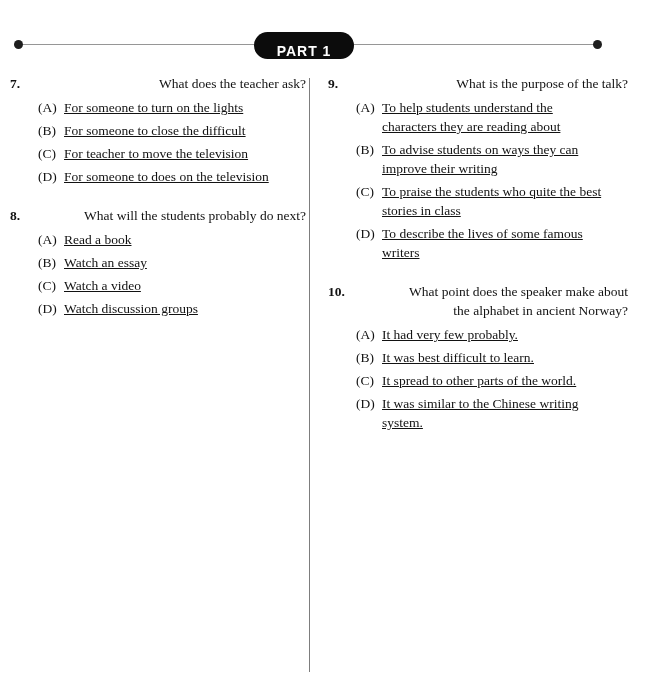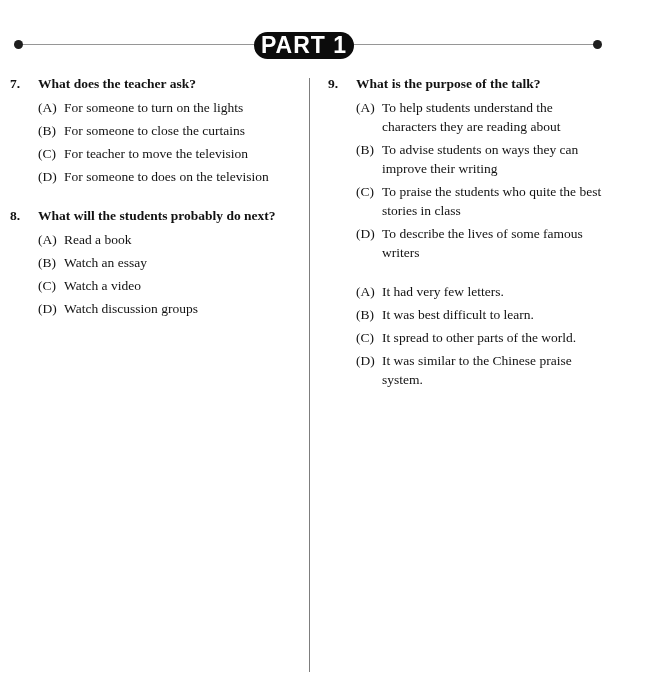--- a/index.html
+++ b/index.html
@@ -41,21 +41,21 @@
     width: 100px;
     height: 27px;
     background: #0c0c0c;
     border-radius: 14px;
     display: flex;
     align-items: flex-end;
     justify-content: center;
     color: #ffffff;
     font-family: "Liberation Sans", sans-serif;
     font-weight: 700;
-    font-size: 23px;
+    font-size: 14px;
     letter-spacing: 1px;
   }
 
   
   .col-divider {
     position: absolute;
     left: 309px;
     top: 78px;
     width: 1px;
     height: 594px;
@@ -73,35 +73,37 @@
   .qblock { margin-bottom: 20px; }
   .qrow { display: flex; }
   .qnum {
     width: 28px;
     flex-shrink: 0;
     font-weight: 700;
     line-height: 19px;
   }
   .qtext {
     flex: 1;
-    font-weight: 700;
+    font-weight: 400;
     line-height: 19px;
     white-space: pre-line;
+    text-align: right;
   }
   .opts { margin-top: 5px; margin-left: 28px; }
   .opt { display: flex; margin-bottom: 4px; }
   .optlabel {
     width: 26px;
     flex-shrink: 0;
     line-height: 19px;
   }
   .opttext {
     flex: 1;
     line-height: 19px;
     white-space: pre-line;
+    text-decoration: underline;
   }
 </style>
 </head>
 <body>
 
 <div class="page">
 
   <div class="header-rule"></div>
   <div class="end-dot left"></div>
   <div class="end-dot right"></div>
@@ -118,21 +120,21 @@
         <span class="qnum">7.</span>
         <span class="qtext">What does the teacher ask?</span>
       </div>
       <div class="opts">
         <div class="opt">
           <span class="optlabel">(A)</span>
           <span class="opttext">For someone to turn on the lights</span>
         </div>
         <div class="opt">
           <span class="optlabel">(B)</span>
-          <span class="opttext">For someone to close the curtains</span>
+          <span class="opttext">For someone to close the difficult</span>
         </div>
         <div class="opt">
           <span class="optlabel">(C)</span>
           <span class="opttext">For teacher to move the television</span>
         </div>
         <div class="opt">
           <span class="optlabel">(D)</span>
           <span class="opttext">For someone to does on the television</span>
         </div>
       </div>
@@ -190,36 +192,41 @@
         </div>
         <div class="opt">
           <span class="optlabel">(D)</span>
           <span class="opttext">To describe the lives of some famous
 writers</span>
         </div>
       </div>
     </div>
 
     <div class="qblock">
-      <div class="opts">
-        <div class="opt">
-          <span class="optlabel">(A)</span>
-          <span class="opttext">It had very few letters.</span>
+      <div class="qrow">
+        <span class="qnum">10.</span>
+        <span class="qtext">What point does the speaker make about
+the alphabet in ancient Norway?</span>
+      </div>
+      <div class="opts">
+        <div class="opt">
+          <span class="optlabel">(A)</span>
+          <span class="opttext">It had very few probably.</span>
         </div>
         <div class="opt">
           <span class="optlabel">(B)</span>
           <span class="opttext">It was best difficult to learn.</span>
         </div>
         <div class="opt">
           <span class="optlabel">(C)</span>
           <span class="opttext">It spread to other parts of the world.</span>
         </div>
         <div class="opt">
           <span class="optlabel">(D)</span>
-          <span class="opttext">It was similar to the Chinese praise
+          <span class="opttext">It was similar to the Chinese writing
 system.</span>
         </div>
       </div>
     </div>
 
   </div>
 
 </div>
 
 </body></html>

